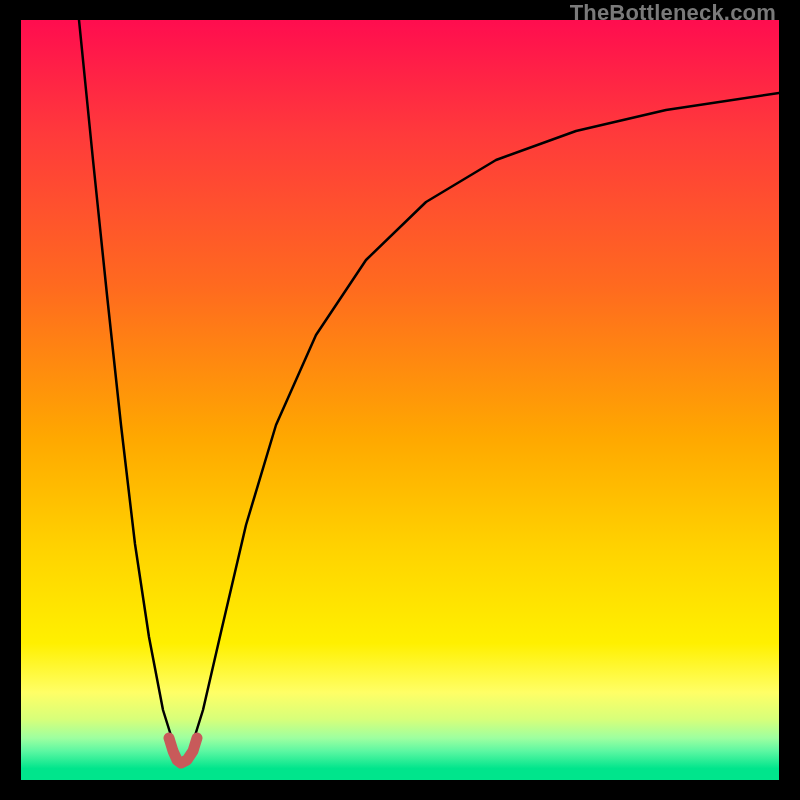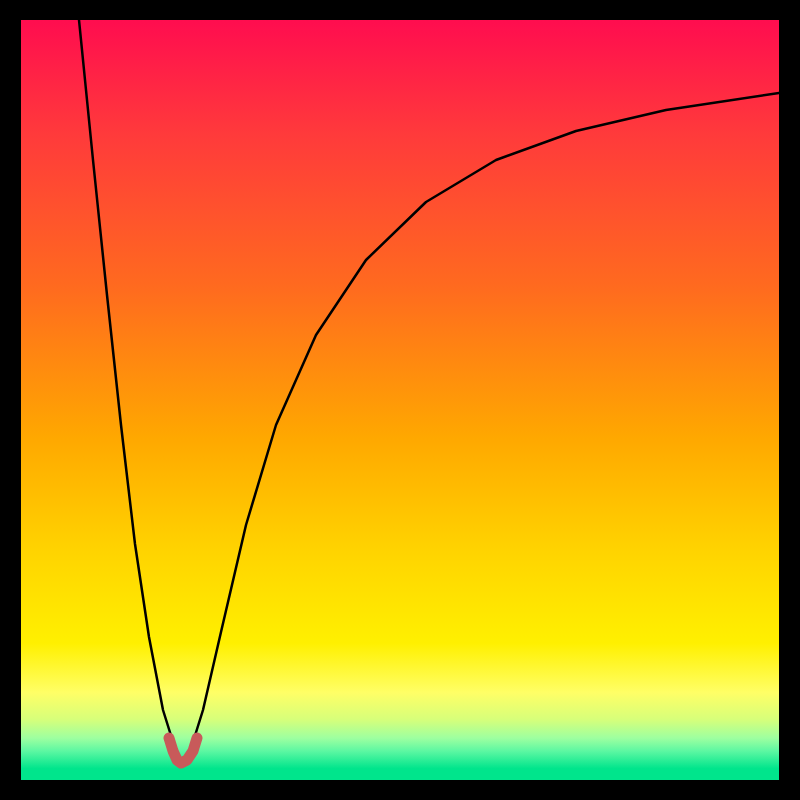--- a/index.html
+++ b/index.html
@@ -37,20 +37,21 @@
     letter-spacing: 0.2px;
   }
   svg {
     display: block;
   }
 </style>
 </head>
 <body>
 
 <div class="frame">
+  <div class="attribution">TheBottleneck.com</div>
 
   <div class="plot-area">
     <svg id="chart-svg" width="758" height="760" viewBox="0 0 758 760">
       <defs>
         <linearGradient id="bg-grad" x1="0" y1="0" x2="0" y2="1">
             <stop offset="0%" stop-color="#ff0d4f"></stop>
             <stop offset="15%" stop-color="#ff3a3b"></stop>
             <stop offset="35%" stop-color="#ff6a1f"></stop>
             <stop offset="55.00000000000001%" stop-color="#ffa800"></stop>
             <stop offset="70%" stop-color="#ffd400"></stop>

